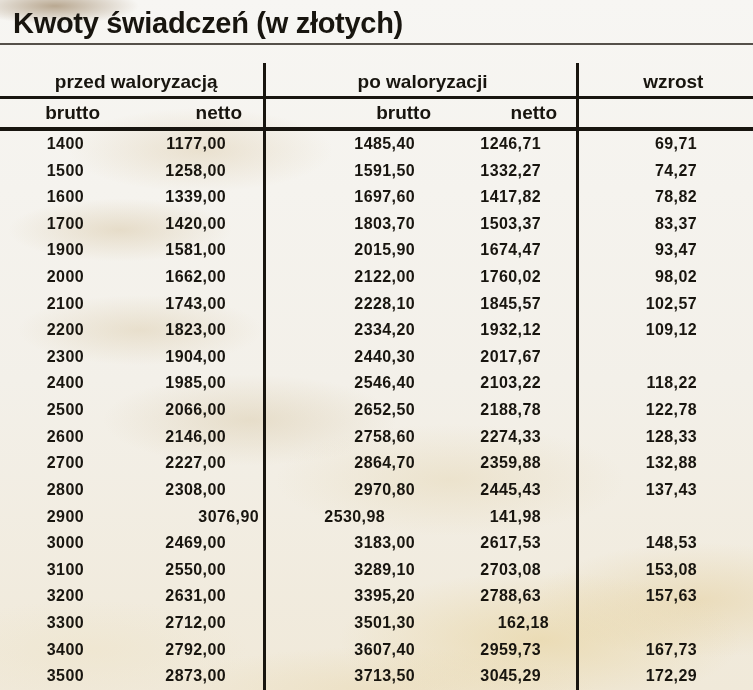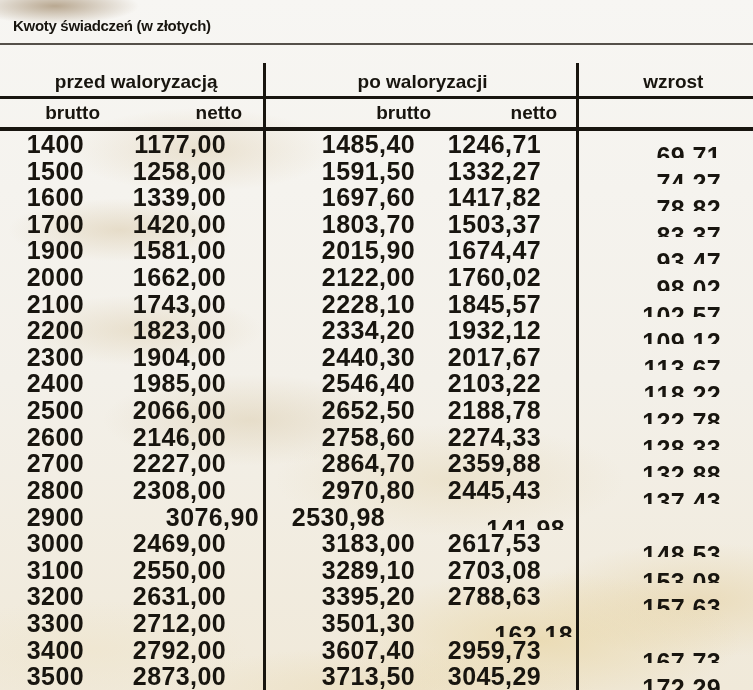--- a/index.html
+++ b/index.html
@@ -15,41 +15,41 @@
       radial-gradient(ellipse 160px 45px at 120px 230px, rgba(206,184,142,.38), rgba(206,184,142,0) 70%),
       radial-gradient(ellipse 175px 50px at 140px 330px, rgba(212,192,152,.36), rgba(212,192,152,0) 70%),
       radial-gradient(ellipse 210px 65px at 250px 420px, rgba(202,180,134,.30), rgba(202,180,134,0) 70%),
       radial-gradient(ellipse 250px 80px at 450px 480px, rgba(224,206,162,.35), rgba(224,206,162,0) 70%),
       radial-gradient(ellipse 280px 95px at 540px 640px, rgba(230,208,150,.55), rgba(230,208,150,0) 72%),
       radial-gradient(ellipse 230px 80px at 700px 600px, rgba(226,202,146,.45), rgba(226,202,146,0) 72%),
       radial-gradient(ellipse 220px 70px at 90px 650px,  rgba(238,228,202,.55), rgba(238,228,202,0) 72%),
       radial-gradient(ellipse 300px 60px at 380px 690px, rgba(232,214,170,.45), rgba(232,214,170,0) 72%),
       linear-gradient(180deg,#f7f6f3 0%,#f3f0e9 55%,#f0e9d9 100%);
   }
-  .title{position:absolute;left:13px;top:17px;font-size:15px;letter-spacing:-0.3px;text-align:center;}
+  .title{position:absolute;left:13px;top:7px;font-size:29px;letter-spacing:-0.3px;text-align:center;}
   .rule-title{position:absolute;left:0;top:43px;width:753px;height:2px;background:#55504a;}
   .vline{position:absolute;top:63px;width:3px;height:627px;background:#18150f;}
   .v1{left:263px;} .v2{left:576px;}
   .hline{position:absolute;left:0;width:753px;background:#18150f;}
   .h1{top:96px;height:3px;} .h2{top:127px;height:4px;}
   .group-row{position:absolute;left:0;top:66px;width:753px;height:30px;display:flex;}
   .group-cell{display:flex;align-items:flex-end;justify-content:center;padding-bottom:3px;
     font-size:19px;box-sizing:border-box;margin-left:10px;}
   .g0{width:263px;} .g1{width:313px;} .g2{width:177px;padding-left:11px;}
   .sub-row{position:absolute;left:16px;top:100px;width:753px;height:27px;display:flex;
     font-size:19px;line-height:25px;}
   .cellgrid{display:flex;width:753px;}
   .cell{box-sizing:border-box;text-align:right;white-space:nowrap;overflow:hidden;}
   .c0{width:108px;padding-right:24px;}
   .c1{width:156px;padding-right:38px;}
   .c2{width:166px;padding-right:15px;}
   .c3{width:148px;padding-right:37px;}
-  .c4{width:175px;padding-right:32px;margin-top:12px;}
+  .c4{width:175px;padding-right:56px;}
   .tbody{position:absolute;left:0;top:131px;width:753px;height:559px;}
-  .row{display:flex;width:753px;height:26.62px;line-height:26.62px;font-size:25px;letter-spacing:0.4px;}
+  .row{display:flex;width:753px;height:26.62px;line-height:26.62px;font-size:16px;letter-spacing:0.4px;}
 </style>
 </head>
 <body>
 
 <div class="stage">
 
   <div class="title">Kwoty świadczeń (w złotych)</div>
   <div class="rule-title"></div>
 
   <div class="vline v1"></div>
@@ -126,21 +126,20 @@
         <div class="cell c1">1823,00</div>
         <div class="cell c2">2334,20</div>
         <div class="cell c3">1932,12</div>
         <div class="cell c4">109,12</div>
       </div>
       <div class="row">
         <div class="cell c0">2300</div>
         <div class="cell c1">1904,00</div>
         <div class="cell c2">2440,30</div>
         <div class="cell c3">2017,67</div>
-        <div class="cell c4">113,67</div>
       </div>
       <div class="row">
         <div class="cell c0">2400</div>
         <div class="cell c1">1985,00</div>
         <div class="cell c2">2546,40</div>
         <div class="cell c3">2103,22</div>
         <div class="cell c4">118,22</div>
       </div>
       <div class="row">
         <div class="cell c0">2500</div>

